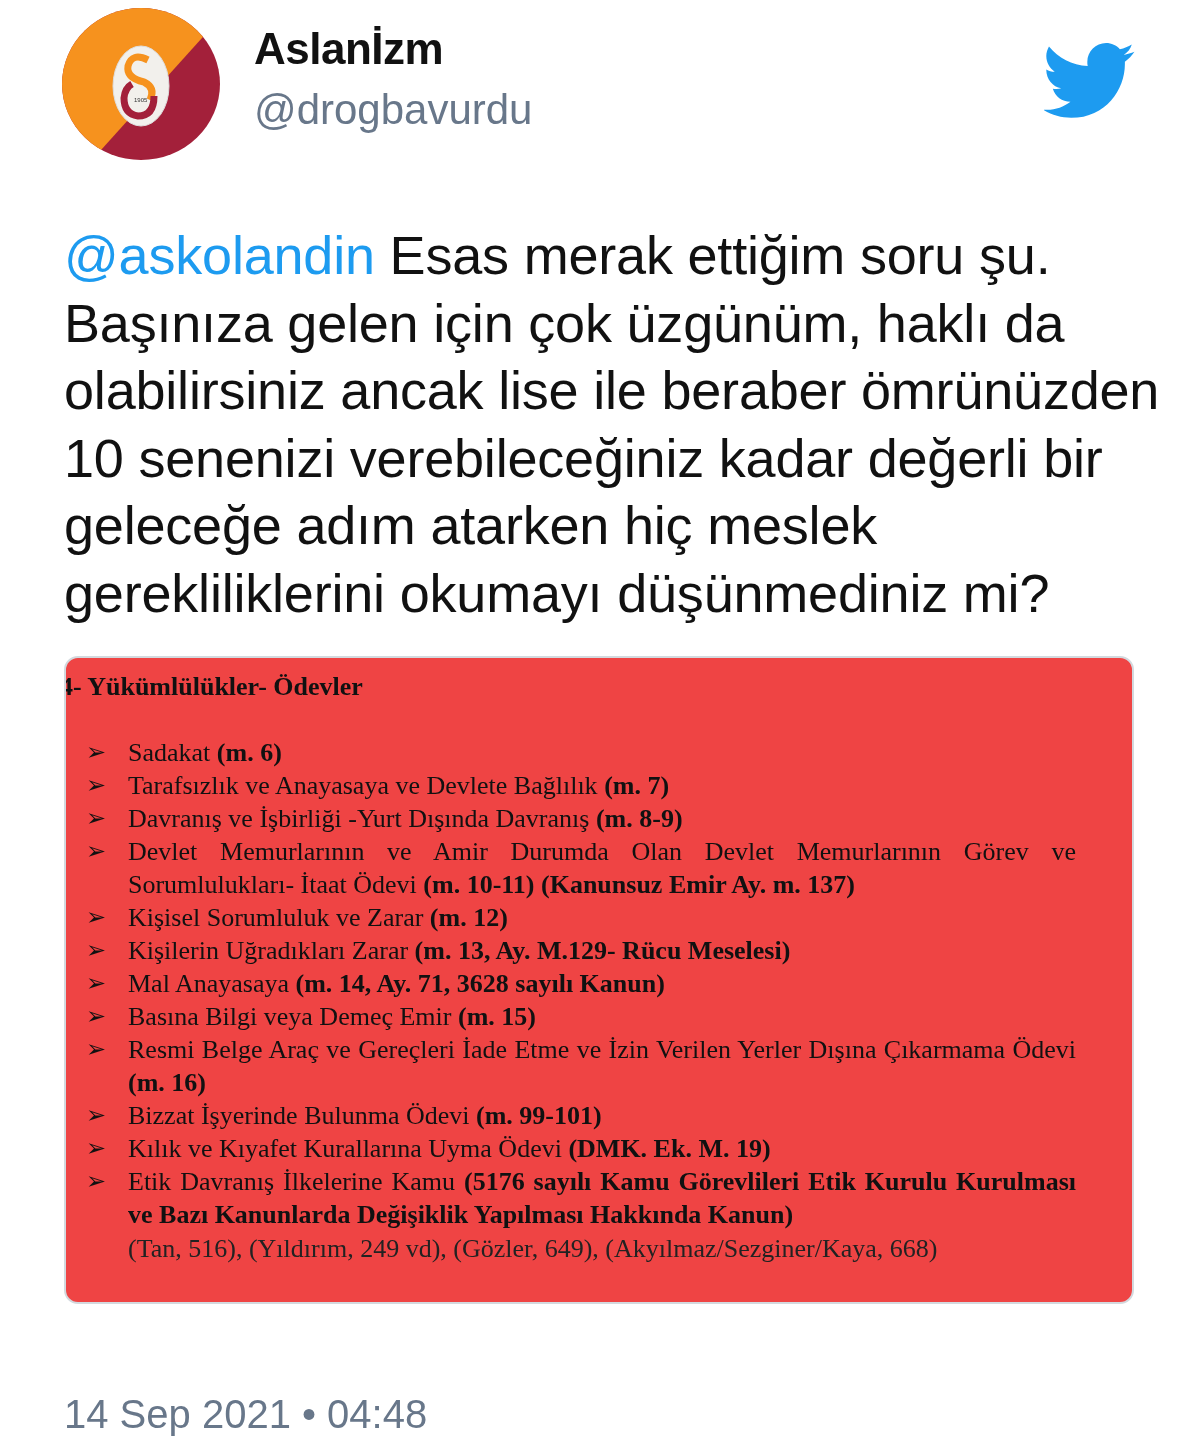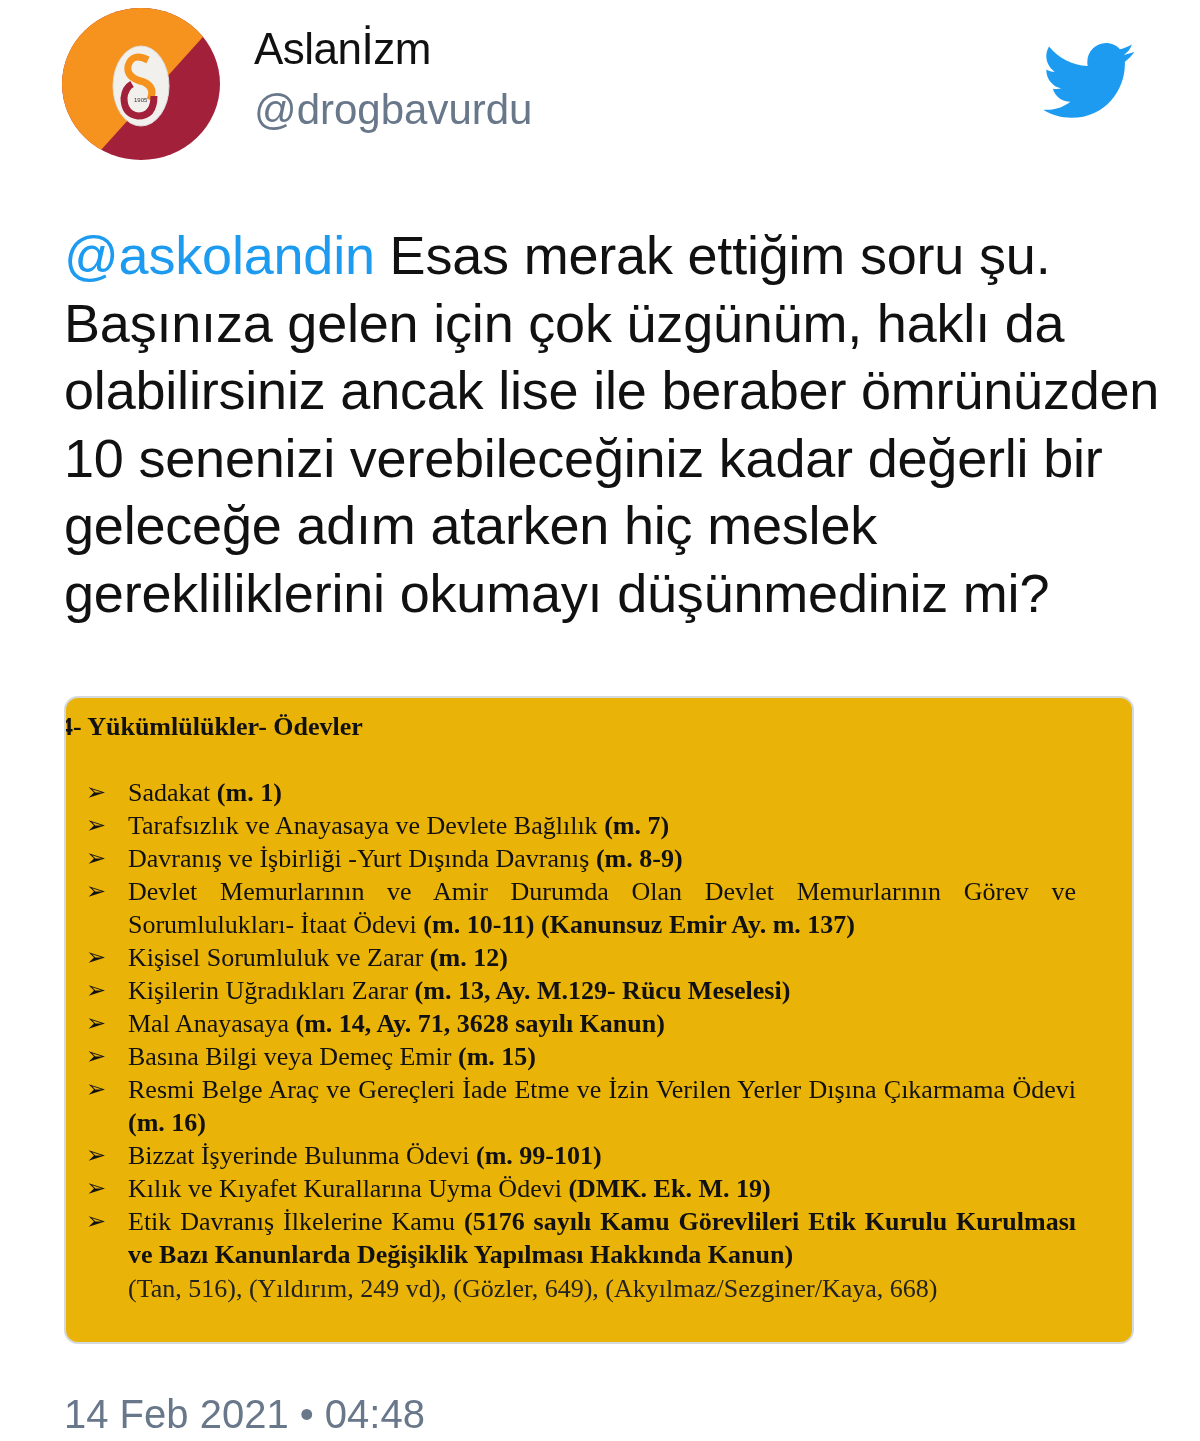--- a/index.html
+++ b/index.html
@@ -1,28 +1,28 @@
 <!DOCTYPE html>
 <html><head>
 <meta charset="utf-8">
 <style>
   html, body { margin: 0; padding: 0; background: #ffffff; }
   body { width: 1200px; height: 1441px; position: relative; overflow: hidden;
          font-family: "Liberation Sans", "DejaVu Sans", sans-serif; color: #0f1419; }
   .avatar { position: absolute; left: 62px; top: 8px; width: 158px; height: 152px; border-radius: 50%;
             overflow: hidden; }
   .avatar svg { display: block; }
-  .name { position: absolute; left: 254px; top: 24px; font-size: 44px; font-weight: normal; letter-spacing: -0.5px; color: #111; }
+  .name { position: absolute; left: 254px; top: 24px; font-size: 44px; font-weight: bold; letter-spacing: -0.5px; color: #111; }
   .handle { position: absolute; left: 254px; top: 86px; font-size: 42px; color: #68778a; }
   .bird { position: absolute; left: 1044px; top: 42px; width: 92px; height: 78px; }
   .tweet-text { position: absolute; left: 64px; top: 222px; width: 1100px; font-size: 54px; line-height: 67.5px;
                 color: #111; letter-spacing: -0.2px; }
   .mention { color: #1d9bf0; }
-  .attachment { position: absolute; left: 64px; top: 696px; width: 1066px; height: 644px;
-                border: 2px solid #d3d9de; border-radius: 14px; background: #eab308; overflow: hidden; }
+  .attachment { position: absolute; left: 64px; top: 656px; width: 1066px; height: 644px;
+                border: 2px solid #d3d9de; border-radius: 14px; background: #ef4444; overflow: hidden; }
   .doc { position: absolute; left: 0; top: 0; width: 100%; height: 100%;
          font-family: "Liberation Serif", "DejaVu Serif", serif; color: #111; }
   .doc-title { position: absolute; left: -6px; top: 14px; font-size: 26px; font-weight: bold; }
   .doc-list { position: absolute; left: 20px; top: 78px; width: 990px; margin: 0; padding: 0; list-style: none;
               font-size: 26px; line-height: 33px; }
   .doc-list li { position: relative; padding-left: 42px; text-align: justify; }
   .doc-list li .arrow { position: absolute; left: 0; top: 0; font-size: 24px; }
   .doc-list b { font-weight: bold; }
   .doc-cite { position: absolute; left: 62px; top: 576px; font-size: 26px; color: #222; }
   .timestamp { position: absolute; left: 64px; top: 1392px; font-size: 40px; color: #68778a; }
@@ -49,30 +49,30 @@
     <path fill="#1d9bf0" d="M23.6 2.4c-.9.4-1.8.6-2.8.8 1-.6 1.8-1.6 2.1-2.7-.9.6-2 1-3.1 1.2C18.9.7 17.6.1 16.2.1c-2.7 0-4.9 2.2-4.9 4.9 0 .4 0 .8.1 1.1C7.3 5.9 3.7 4 1.3 1 .9 1.7.6 2.6.6 3.5c0 1.7.9 3.2 2.2 4.1-.8 0-1.6-.2-2.2-.6v.1c0 2.4 1.7 4.4 3.9 4.8-.4.1-.8.2-1.3.2-.3 0-.6 0-.9-.1.6 2 2.4 3.4 4.6 3.4-1.7 1.3-3.8 2.1-6.1 2.1-.4 0-.8 0-1.2-.1 2.2 1.4 4.8 2.2 7.5 2.2 9.1 0 14-7.5 14-14v-.6c1-.7 1.8-1.6 2.5-2.6z"></path>
   </svg>
 </div>
 
 <div class="tweet-text"><span class="mention">@askolandin</span><span> Esas merak ettiğim soru şu. Başınıza gelen için çok üzgünüm, haklı da olabilirsiniz ancak lise ile beraber ömrünüzden 10 senenizi verebileceğiniz kadar değerli bir geleceğe adım atarken hiç meslek gerekliliklerini okumayı düşünmediniz mi?</span></div>
 
 <div class="attachment">
   <div class="doc">
     <div class="doc-title">4- Yükümlülükler- Ödevler</div>
     <ul class="doc-list">
-      <li><span class="arrow">➢</span><span>Sadakat </span><b>(m. 1)</b></li>
+      <li><span class="arrow">➢</span><span>Sadakat </span><b>(m. 6)</b></li>
       <li><span class="arrow">➢</span><span>Tarafsızlık ve Anayasaya ve Devlete Bağlılık </span><b>(m. 7)</b></li>
       <li><span class="arrow">➢</span><span>Davranış ve İşbirliği -Yurt Dışında Davranış </span><b>(m. 8-9)</b></li>
       <li><span class="arrow">➢</span><span>Devlet Memurlarının ve Amir Durumda Olan Devlet Memurlarının Görev ve Sorumlulukları- İtaat Ödevi </span><b>(m. 10-11) (Kanunsuz Emir Ay. m. 137)</b></li>
       <li><span class="arrow">➢</span><span>Kişisel Sorumluluk ve Zarar </span><b>(m. 12)</b></li>
       <li><span class="arrow">➢</span><span>Kişilerin Uğradıkları Zarar </span><b>(m. 13, Ay. M.129- Rücu Meselesi)</b></li>
       <li><span class="arrow">➢</span><span>Mal Anayasaya </span><b>(m. 14, Ay. 71, 3628 sayılı Kanun)</b></li>
       <li><span class="arrow">➢</span><span>Basına Bilgi veya Demeç Emir </span><b>(m. 15)</b></li>
       <li><span class="arrow">➢</span><span>Resmi Belge Araç ve Gereçleri İade Etme ve İzin Verilen Yerler Dışına Çıkarmama Ödevi </span><b>(m. 16)</b></li>
       <li><span class="arrow">➢</span><span>Bizzat İşyerinde Bulunma Ödevi </span><b>(m. 99-101)</b></li>
       <li><span class="arrow">➢</span><span>Kılık ve Kıyafet Kurallarına Uyma Ödevi </span><b>(DMK. Ek. M. 19)</b></li>
       <li><span class="arrow">➢</span><span>Etik Davranış İlkelerine Kamu </span><b>(5176 sayılı Kamu Görevlileri Etik Kurulu Kurulması ve Bazı Kanunlarda Değişiklik Yapılması Hakkında Kanun)</b></li>
     </ul>
     <div class="doc-cite">(Tan, 516), (Yıldırım, 249 vd),  (Gözler, 649), (Akyılmaz/Sezginer/Kaya, 668)</div>
   </div>
 </div>
 
-<div class="timestamp">14 Feb 2021 • 04:48</div>
+<div class="timestamp">14 Sep 2021 • 04:48</div>
 
 </body></html>

